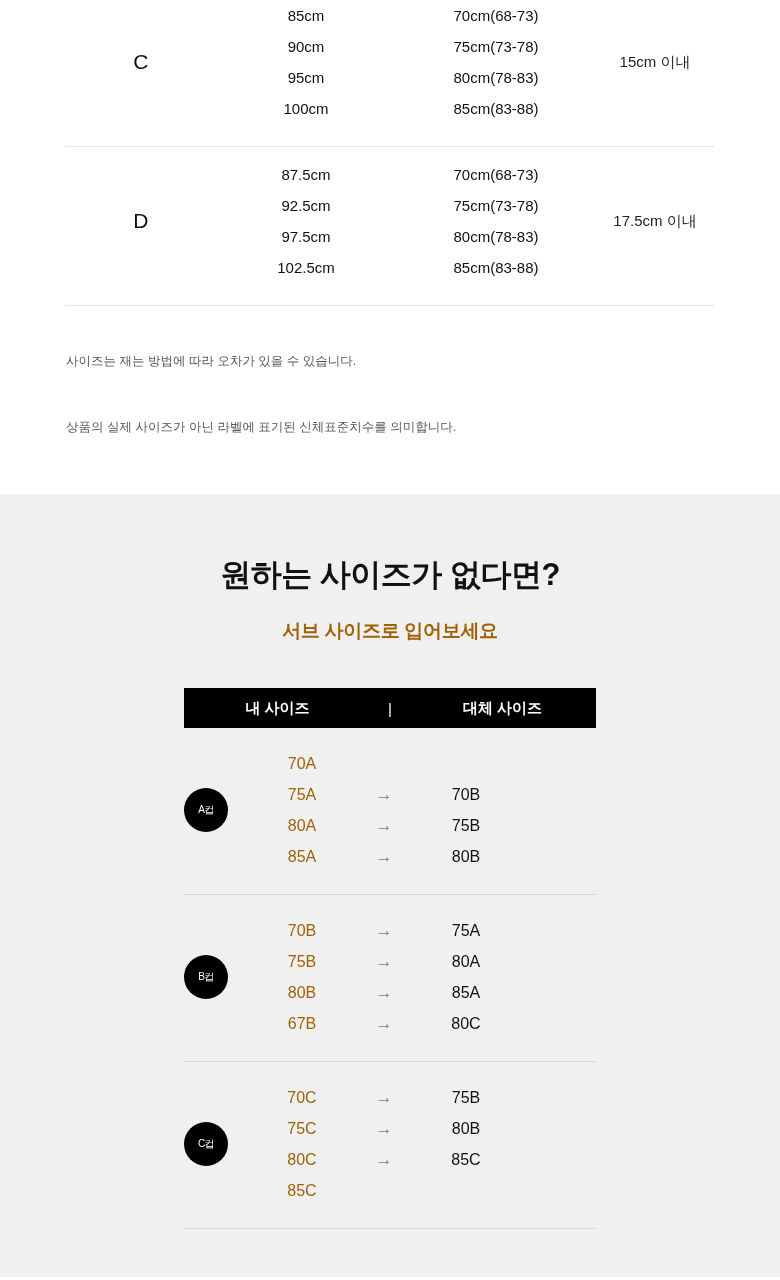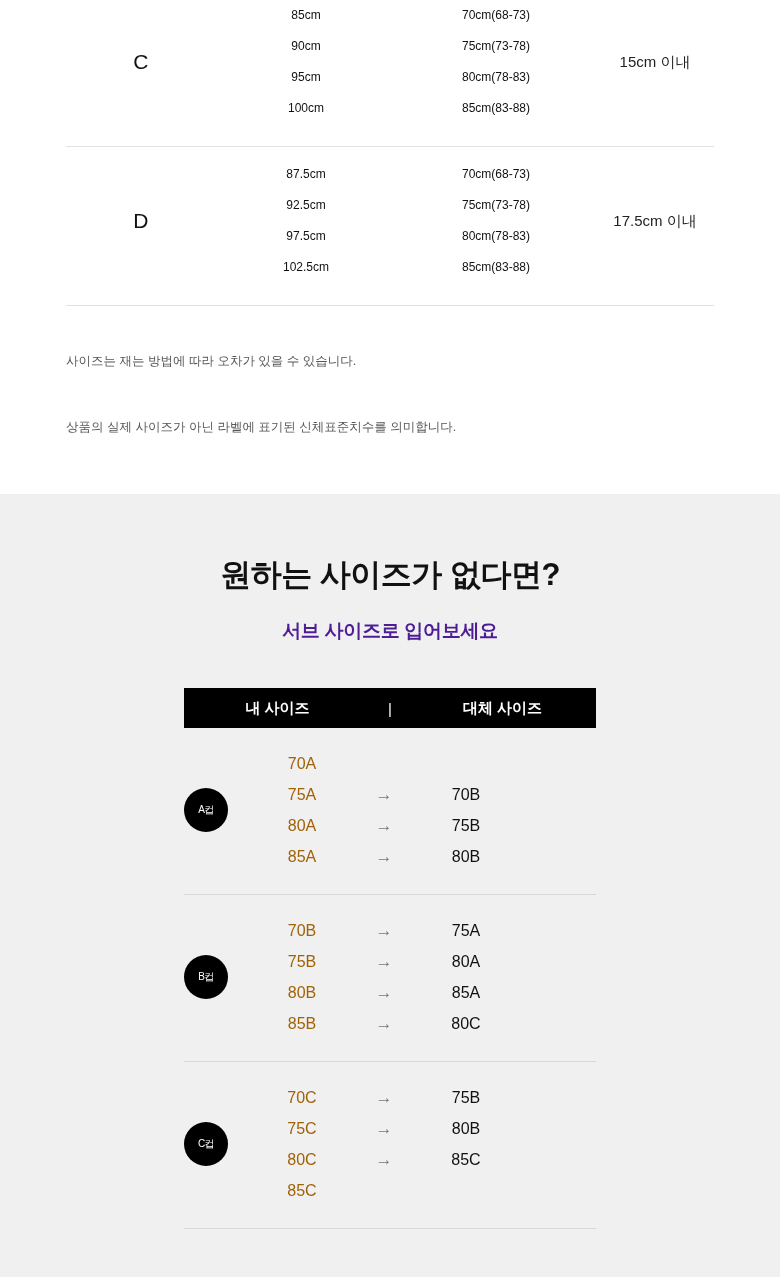--- a/index.html
+++ b/index.html
@@ -45,21 +45,21 @@
     width: 200px;
     text-align: center;
   }
   .col-note {
     flex: 1;
     text-align: center;
     font-size: 15px;
     color: #222;
   }
   .col-list div, .col-list2 div {
-    font-size: 12px;
+    font-size: 15px;
     line-height: 31px;
     color: #111;
   }
 
   .notes {
     margin: 30px 66px 0 66px;
     padding-bottom: 56px;
   }
   .notes div {
     font-size: 12.5px;
@@ -78,21 +78,21 @@
     font-size: 31px;
     font-weight: bold;
     color: #111;
     letter-spacing: -0.5px;
     margin-bottom: 22px;
   }
   .gray-sub {
     text-align: center;
     font-size: 19px;
     font-weight: bold;
-    color: #4c1d95;
+    color: #a16207;
     letter-spacing: -0.3px;
     margin-bottom: 44px;
   }
 
   .alt-table {
     width: 412px;
     margin: 8px auto;
   }
   .alt-head {
     background: #000000;
@@ -275,21 +275,21 @@
           <div class="p-my">75B</div>
           <div class="p-arrow">→</div>
           <div class="p-alt">80A</div>
         </div>
         <div class="pair">
           <div class="p-my">80B</div>
           <div class="p-arrow">→</div>
           <div class="p-alt">85A</div>
         </div>
         <div class="pair">
-          <div class="p-my">85B</div>
+          <div class="p-my">67B</div>
           <div class="p-arrow">→</div>
           <div class="p-alt">80C</div>
         </div>
       </div>
     </div>
 
     <div class="alt-group">
       <div class="badge-wrap">
         <div class="badge">C컵</div>
       </div>

